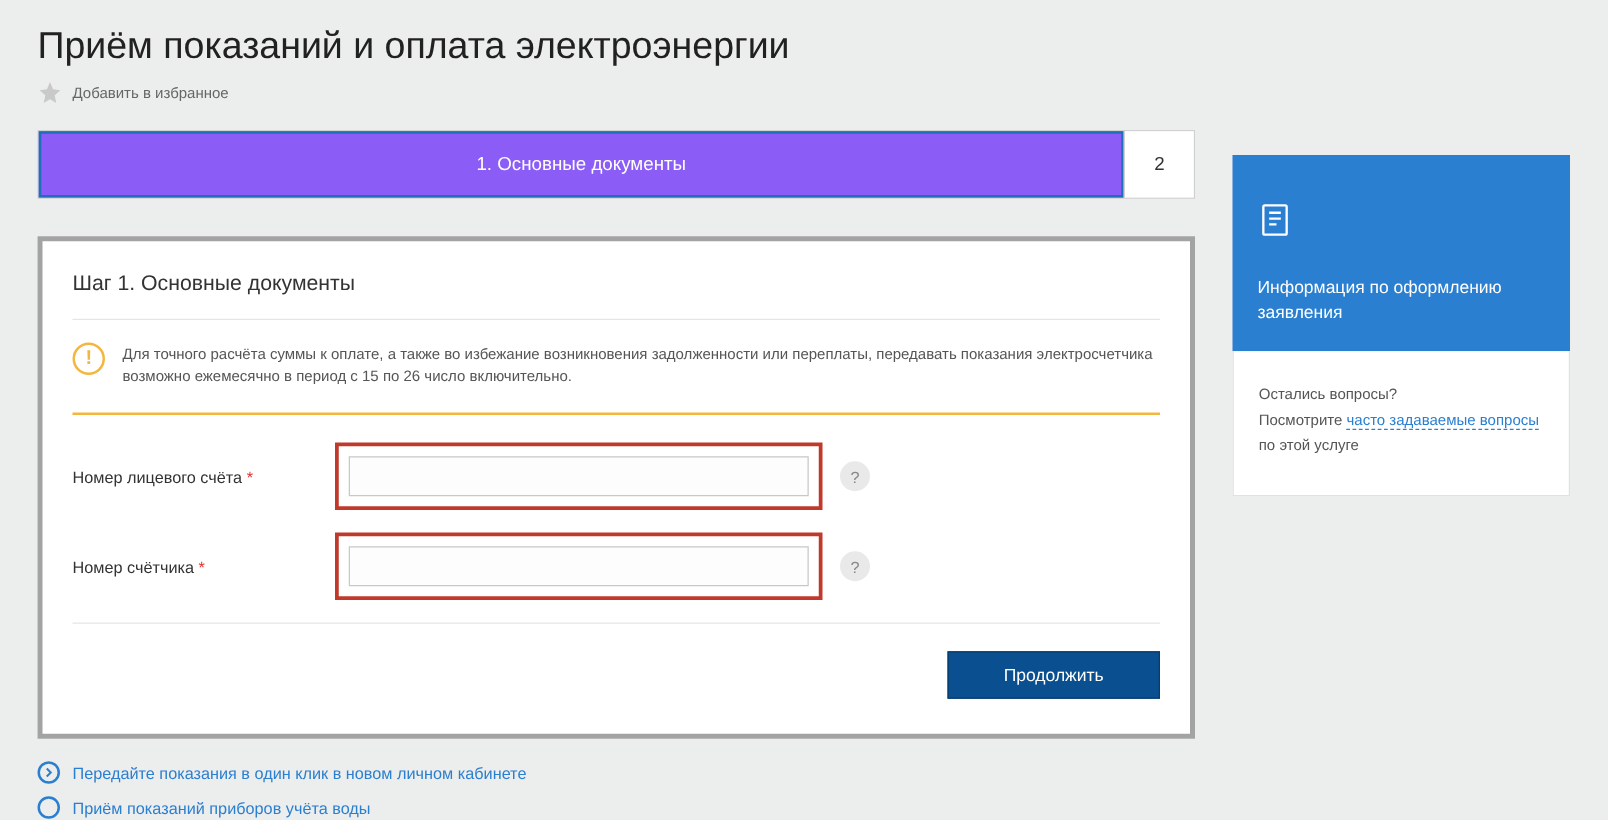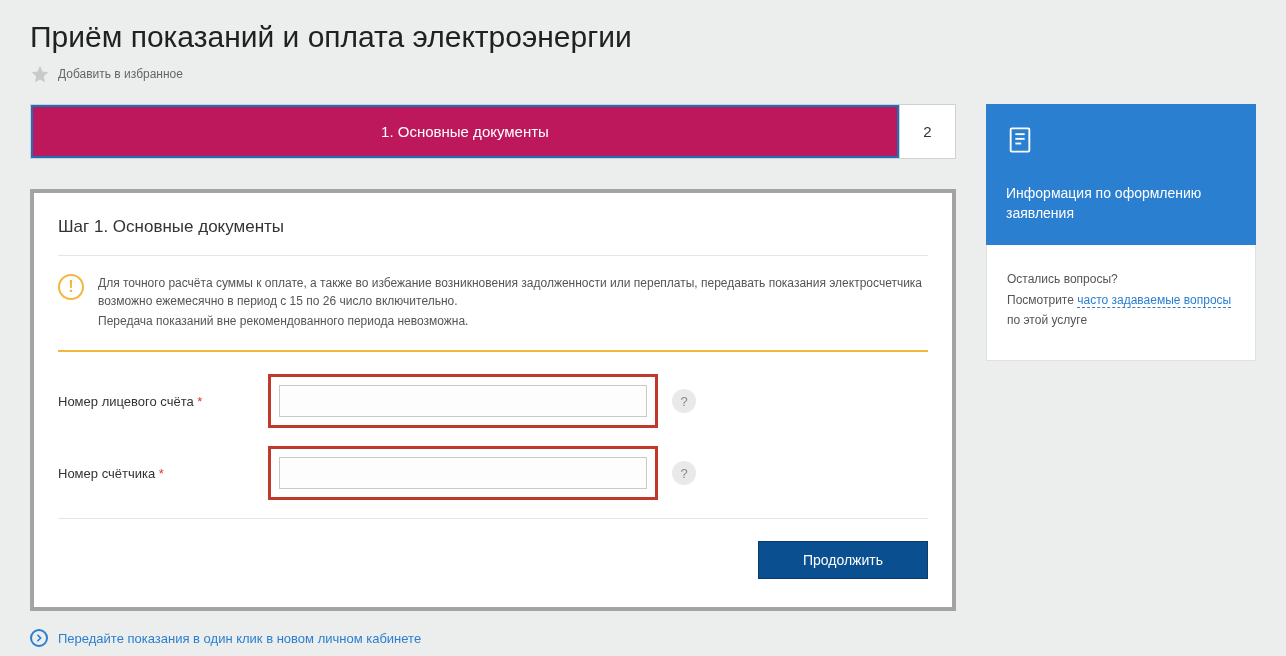--- a/index.html
+++ b/index.html
@@ -41,21 +41,21 @@
   .main-col { flex: 1; min-width: 0; }
   .side-col { width: 270px; flex-shrink: 0; }
 
   .stepper {
     display: flex;
     border: 1px solid #d0d0d0;
     margin-bottom: 30px;
   }
   .step-active {
     flex: 1;
-    background: #be185d;
+    background: #8b5cf6;
     color: #fff;
     text-align: center;
     padding: 16px 10px;
     font-size: 15px;
     border: 2px solid #1e6fbb;
   }
   .step-inactive {
     width: 56px;
     background: #fff;
     color: #333;
@@ -183,21 +183,22 @@
   .quick-link a {
     color: #2a7fd0;
     font-size: 13px;
     text-decoration: none;
     text-align: center;
   }
 
   .side-info-header {
     background: #2a7fd0;
     color: #fff;
-    padding: 22px 20px 22px 20px;
+    padding: 38px 20px 22px 20px;
+    margin-top: 20px;
   }
   .doc-icon {
     width: 28px; height: 28px;
     margin-bottom: 30px;
     display: block;
   }
   .side-info-title {
     font-size: 14px;
     line-height: 1.4;
   }
@@ -237,21 +238,20 @@
         <div class="step-inactive">2</div>
       </div>
 
       <div class="form-card">
         <h2 class="step-heading">Шаг 1. Основные документы</h2>
 
         <div class="notice">
           <div class="notice-icon">!</div>
           <div class="notice-text">
             <p>Для точного расчёта суммы к оплате, а также во избежание возникновения задолженности или переплаты, передавать показания электросчетчика возможно ежемесячно в период с 15 по 26 число включительно.</p>
-            <p>Передача показаний вне рекомендованного периода невозможна.</p>
           </div>
         </div>
 
         <div class="form-row">
           <div class="form-label">
             <span>Номер лицевого счёта</span> <span class="req">*</span>
           </div>
           <span class="input-highlight">
             <input type="text" class="text-input" value="" style="">
           </span>

